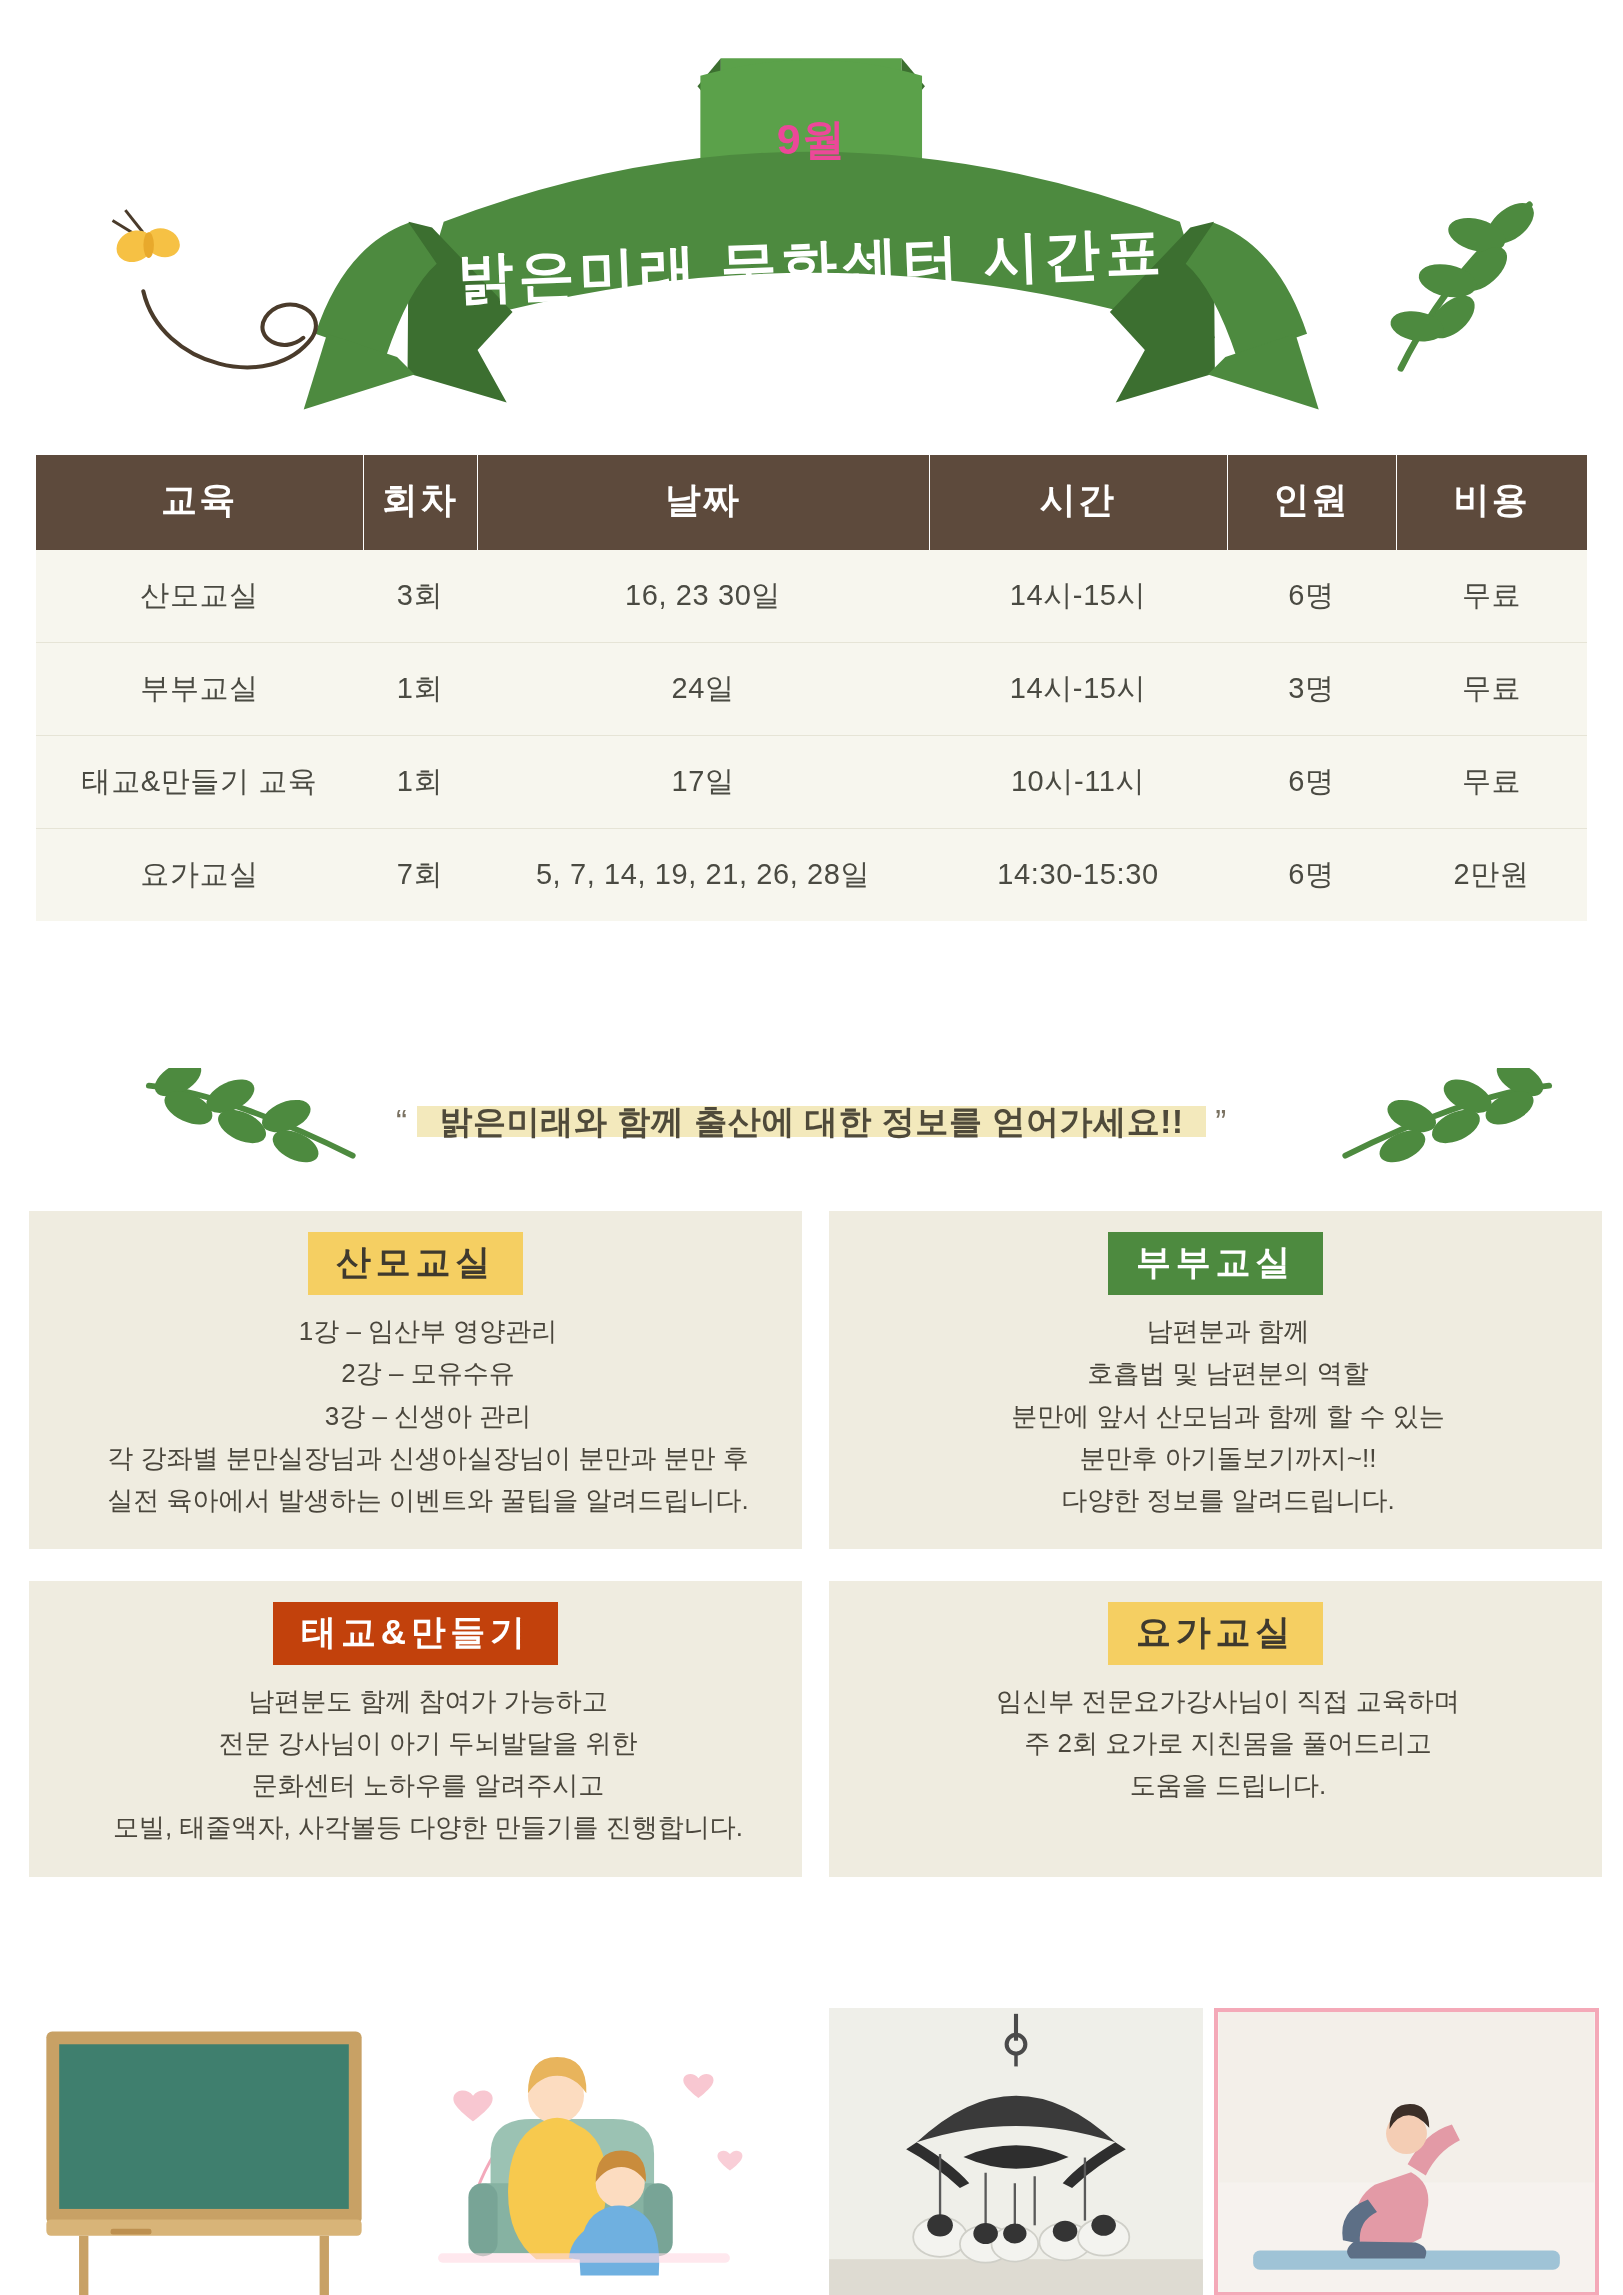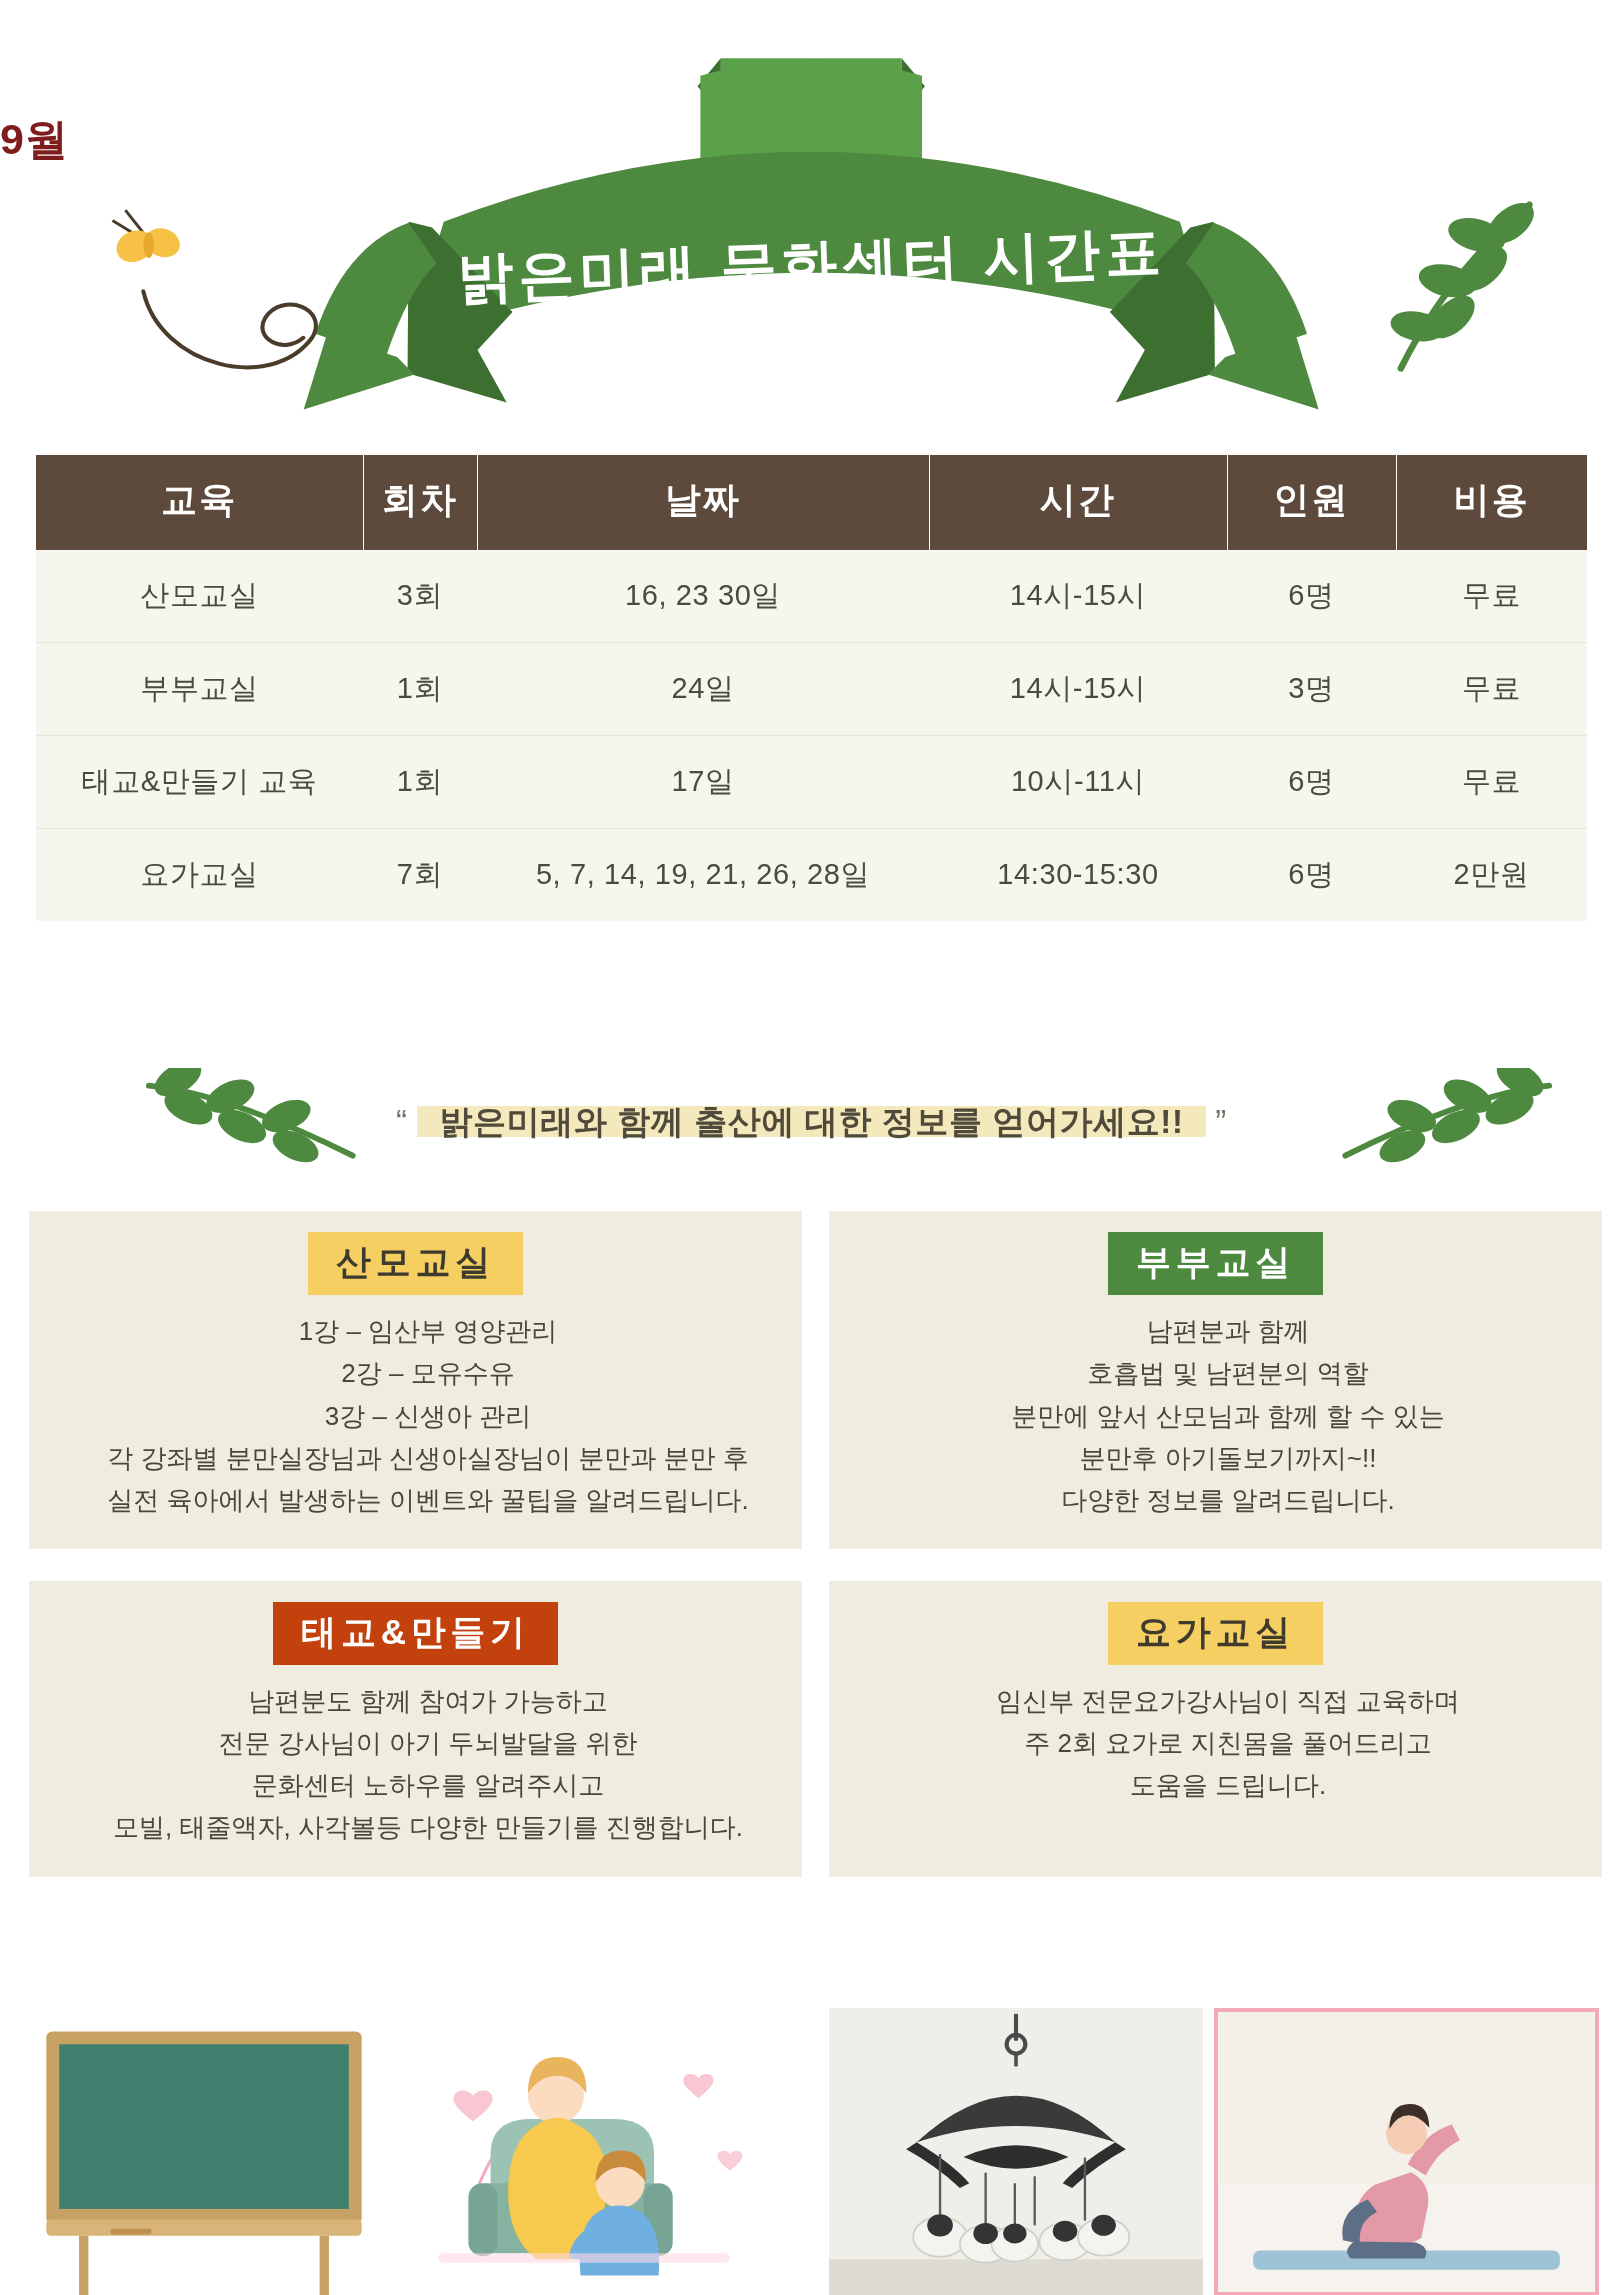--- a/index.html
+++ b/index.html
@@ -25,22 +25,22 @@
     width: 1623px;
     height: 385px;
   }
   .banner-svg { display: block; margin: 0 auto; }
 
   .banner-month {
     position: absolute;
     top: 76px;
     left: 0;
     width: 1623px;
-    text-align: left;
-    color: #7f1d1d;
+    text-align: center;
+    color: #ec4899;
     font-size: 43px;
     font-weight: bold;
     letter-spacing: 1.2px;
   }
   .banner-title {
     position: absolute;
     top: 193px;
     left: 0;
     width: 1623px;
     text-align: center;

